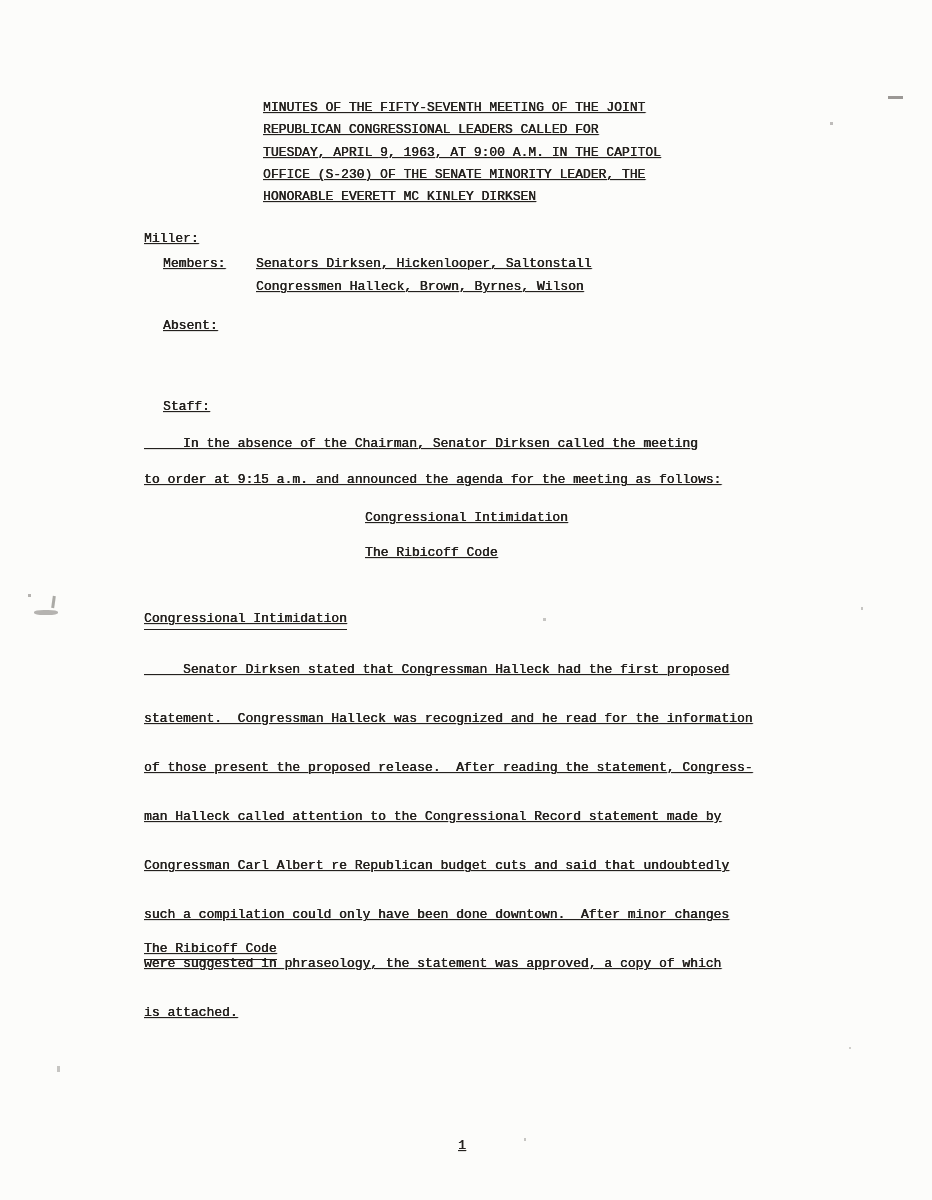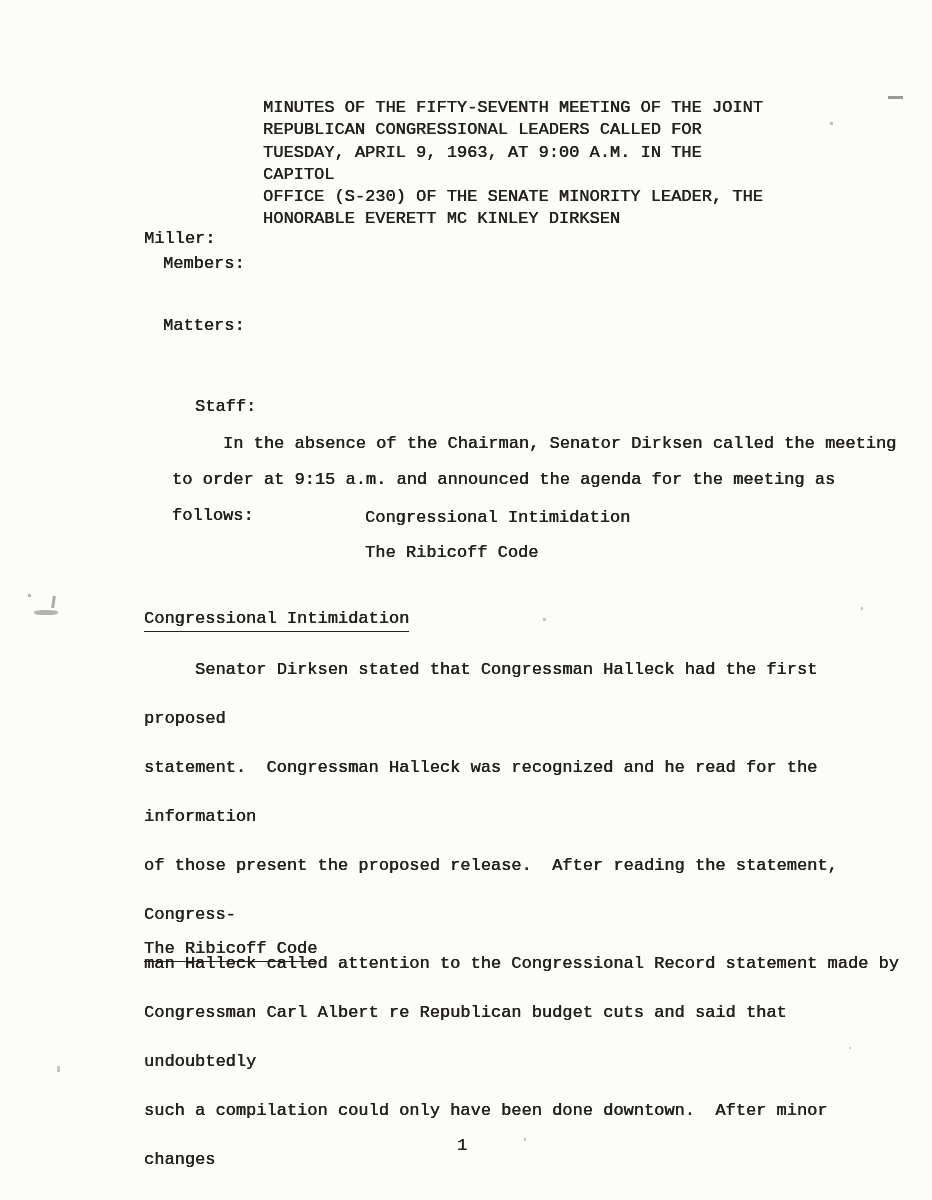--- a/index.html
+++ b/index.html
@@ -12,34 +12,35 @@
     position: relative;
     width: 932px;
     height: 1200px;
     background: var(--paper);
     overflow: hidden;
     font-family: "Liberation Mono", "DejaVu Sans Mono", monospace;
     color: var(--ink);
   }
   .tw {
     position: absolute;
-    font-size: 17px;
+    font-size: 13px;
     line-height: 22.3px;
     white-space: pre-wrap;
     color: var(--ink);
     text-shadow: 0.35px 0 0 currentColor, 0 0.25px 0 rgba(30,28,25,0.55);
+    text-decoration: underline;
   }
   .title-block   { left: 263px; top: 97px;  width: 500px; }
   .present-label { left: 144px; top: 229px; line-height: 20px; }
   .roster-label  { left: 163px; line-height: 23px; }
   .roster-value  { left: 256px; line-height: 23px; width: 640px; }
   .row-members   { top: 252px; }
   .row-absent    { top: 314px; }
-  .row-staff     { top: 395px; margin-left: 32px; }
-  .intro-para    { left: 144px; top: 426px; width: 746px; line-height: 36.2px; margin-left: 28px; }
+  .row-staff     { top: 395px; }
+  .intro-para    { left: 144px; top: 426px; width: 746px; line-height: 36.2px; }
   .agenda-item   { left: 365px; line-height: 20px; }
   .agenda-0      { top: 508px; }
   .agenda-1      { top: 543px; }
   .agenda-2      { top: 578px; }
   .section-heading { left: 144px; line-height: 20px; }
   .heading-1     { top: 609px; }
   .heading-2     { top: 939px; }
   .underlined {
     border-bottom: 1.7px solid var(--ink);
     padding-bottom: 2.5px;
@@ -60,22 +61,24 @@
 
   <div class="tw title-block">MINUTES OF THE FIFTY-SEVENTH MEETING OF THE JOINT
 REPUBLICAN CONGRESSIONAL LEADERS CALLED FOR
 TUESDAY, APRIL 9, 1963, AT 9:00 A.M. IN THE CAPITOL
 OFFICE (S-230) OF THE SENATE MINORITY LEADER, THE
 HONORABLE EVERETT MC KINLEY DIRKSEN</div>
 
   <div class="tw present-label">Miller:</div>
 
   <div class="tw roster-label row-members">Members:</div>
+  <div class="tw roster-value row-members">Senators Dirksen, Hickenlooper, Saltonstall
+Congressmen Halleck, Brown, Byrnes, Wilson</div>
 
-  <div class="tw roster-label row-absent">Matters:</div>
+  <div class="tw roster-label row-absent">Absent:</div>
 
   <div class="tw roster-label row-staff">Staff:</div>
 
   <div class="tw intro-para">     In the absence of the Chairman, Senator Dirksen called the meeting
 to order at 9:15 a.m. and announced the agenda for the meeting as follows:</div>
 
   <div class="tw agenda-item agenda-0">Congressional Intimidation</div>
   <div class="tw agenda-item agenda-1">The Ribicoff Code</div>
 
   <div class="tw section-heading heading-1"><span class="underlined">Congressional Intimidation</span></div>

